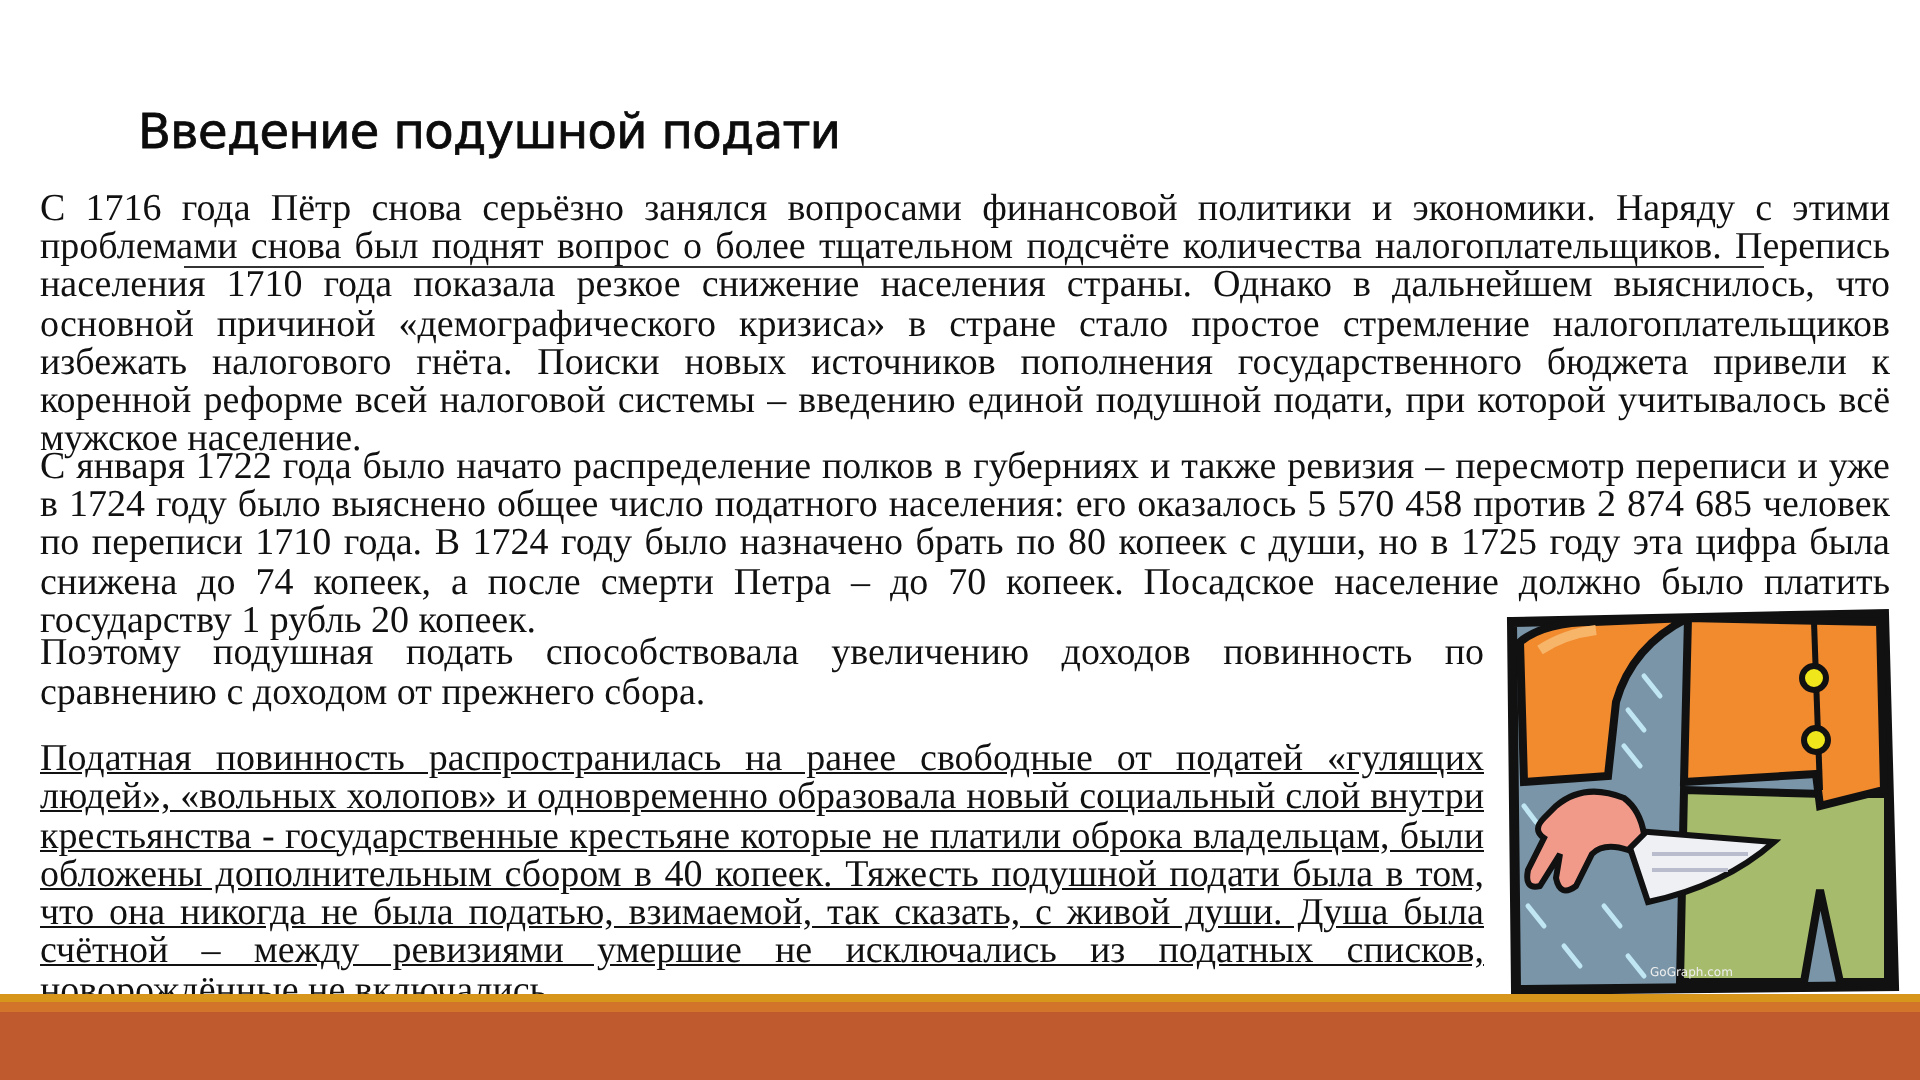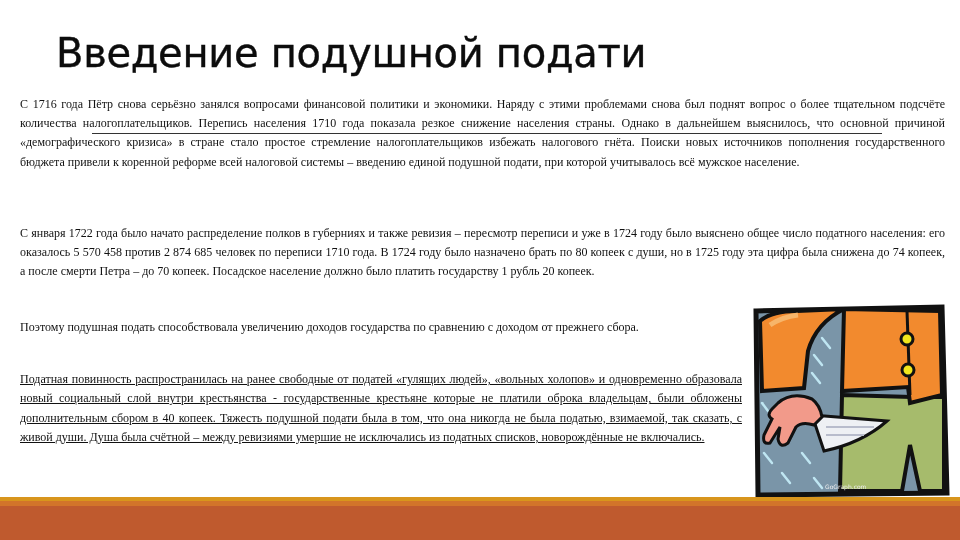--- a/index.html
+++ b/index.html
@@ -5,27 +5,27 @@
   html, body { margin: 0; padding: 0; }
   body {
     width: 960px; height: 540px; position: relative; overflow: hidden;
     background: #ffffff;
     font-family: "Liberation Serif", "DejaVu Serif", serif;
     color: #111;
   }
   .title {
     position: absolute; left: 55px; top: 30px;
     font-family: "DejaVu Sans", "Liberation Sans", sans-serif;
-    font-size: 40px; font-weight: normal; color: #0c0c0c;
-    letter-spacing: -0.3px; margin: 1px; line-height: 44px;
+    font-size: 24px; font-weight: normal; color: #0c0c0c;
+    letter-spacing: -0.3px; margin: 14px; line-height: 44px;
     -webkit-text-stroke: 0.4px #0c0c0c;
   }
   .para {
     position: absolute; left: 20px;
-    font-size: 12px; line-height: 19.2px;
+    font-size: 19px; line-height: 19.2px;
     text-align: justify; margin: 0;
   }
   .para.p1 { top: 95px; width: 925px; }
   .para.p2 { top: 224px; width: 925px; }
   .para.p3 { top: 317px; width: 722px; line-height: 20px; }
   .para.p4 { top: 370px; width: 722px; line-height: 19.3px; text-decoration: underline; }
   .rule-artifact {
     position: absolute; left: 92px; top: 133px; width: 790px; height: 1px;
     background: #333;
   }
@@ -44,21 +44,21 @@
 </head>
 <body>
 
 <h1 class="title">Введение подушной подати</h1>
 
 <p class="para p1">С 1716 года Пётр снова серьёзно занялся вопросами финансовой политики и экономики. Наряду с этими проблемами снова был поднят вопрос о более тщательном подсчёте количества налогоплательщиков. Перепись населения 1710 года показала резкое снижение населения страны. Однако в дальнейшем выяснилось, что основной причиной «демографического кризиса» в стране стало простое стремление налогоплательщиков избежать налогового гнёта. Поиски новых источников пополнения государственного бюджета привели к коренной реформе всей налоговой системы – введению единой подушной подати, при которой учитывалось всё мужское население.</p>
 <div class="rule-artifact"></div>
 
 <p class="para p2">С января 1722 года было начато распределение полков в губерниях и также ревизия – пересмотр переписи и уже в 1724 году было выяснено общее число податного населения: его оказалось 5 570 458 против 2 874 685 человек по переписи 1710 года. В 1724 году было назначено брать по 80 копеек с души, но в 1725 году эта цифра была снижена до 74 копеек, а после смерти Петра – до 70 копеек. Посадское население должно было платить государству 1 рубль 20 копеек.</p>
 
-<p class="para p3">Поэтому подушная подать способствовала увеличению доходов государства по сравнению с доходом от прежнего сбора.</p>
+<p class="para p3">Поэтому подушная подать способствовала увеличению доходов повинность по сравнению с доходом от прежнего сбора.</p>
 
 <p class="para p4">Податная повинность распространилась на ранее свободные от податей «гулящих людей», «вольных холопов» и одновременно образовала новый социальный слой внутри крестьянства - государственные крестьяне которые не платили оброка владельцам, были обложены дополнительным сбором в 40 копеек. Тяжесть подушной подати была в том, что она никогда не была податью, взимаемой, так сказать, с живой души. Душа была счётной – между ревизиями умершие не исключались из податных списков, новорождённые не включались.</p>
 
 <div class="clipart">
   <svg width="198" height="194" viewBox="0 0 198 194" xmlns="http://www.w3.org/2000/svg">
 
     <path d="M4 8 L190 4 L195 190 L6 192 Z" fill="#7a95a8" stroke="#111" stroke-width="5"></path>
 
     <g stroke="#bfe6f2" stroke-width="2.5" stroke-linecap="round">
       <line x1="10" y1="20" x2="18" y2="30"></line>

